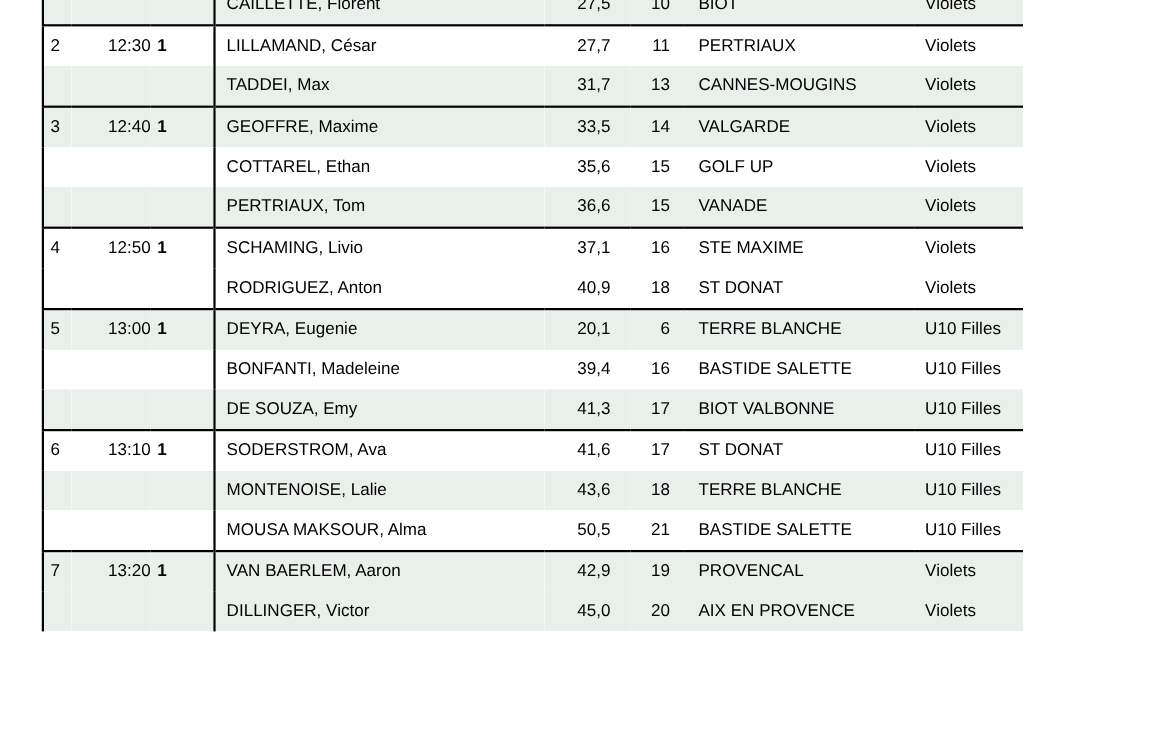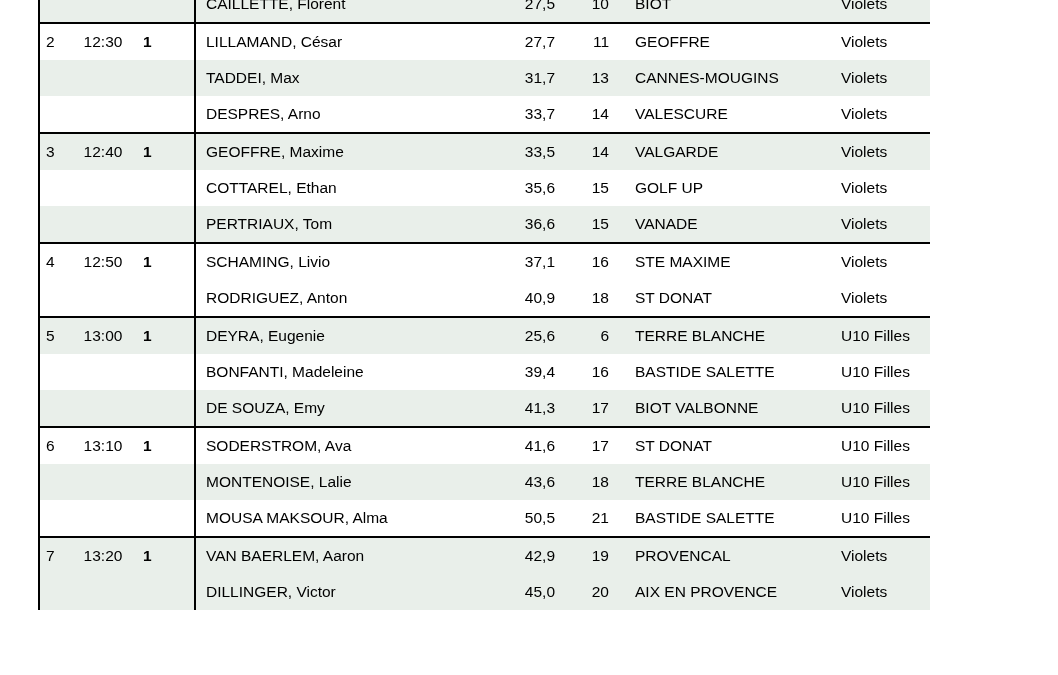--- a/index.html
+++ b/index.html
@@ -50,21 +50,21 @@
   col.c-club    { width: 210px; }
   col.c-cat     { width: 140px; }
   col.c-dot     { width: 50px; }
 
   .cell-no {
     text-align: left;
     padding-left: 6px !important;
     font-size: 15.5px;
   }
   .cell-time {
-    text-align: center;
+    text-align: right;
     padding-left: 4px !important;
   }
   .cell-tee {
     text-align: left;
     padding-left: 6px !important;
     font-weight: bold;
   }
   .cell-name {
     padding-left: 10px !important;
   }
@@ -137,43 +137,32 @@
             <td class="cell-cat">Violets</td>
             <td class="cell-dot br-outer"><span class="dot violet" style="background: rgb(107, 107, 147);"></span></td>
           </tr>
           <tr class="plain">
             <td class="cell-no bl-outer bt-group">2</td>
             <td class="cell-time bt-group">12:30</td>
             <td class="cell-tee bt-group">1</td>
             <td class="cell-name bl-name bt-group">LILLAMAND, César</td>
             <td class="cell-idx bt-group">27,7</td>
             <td class="cell-hcp bt-group">11</td>
-            <td class="cell-club bt-group">GEOFFRE</td>
+            <td class="cell-club bt-group">PERTRIAUX</td>
             <td class="cell-cat bt-group">Violets</td>
             <td class="cell-dot br-outer bt-group"><span class="dot violet" style="background: rgb(107, 107, 147);"></span></td>
           </tr>
           <tr class="shade">
             <td class="cell-no bl-outer"></td>
             <td class="cell-time"></td>
             <td class="cell-tee"></td>
             <td class="cell-name bl-name">TADDEI, Max</td>
             <td class="cell-idx">31,7</td>
             <td class="cell-hcp">13</td>
             <td class="cell-club">CANNES-MOUGINS</td>
-            <td class="cell-cat">Violets</td>
-            <td class="cell-dot br-outer"><span class="dot violet" style="background: rgb(107, 107, 147);"></span></td>
-          </tr>
-          <tr class="plain">
-            <td class="cell-no bl-outer"></td>
-            <td class="cell-time"></td>
-            <td class="cell-tee"></td>
-            <td class="cell-name bl-name">DESPRES, Arno</td>
-            <td class="cell-idx">33,7</td>
-            <td class="cell-hcp">14</td>
-            <td class="cell-club">VALESCURE</td>
             <td class="cell-cat">Violets</td>
             <td class="cell-dot br-outer"><span class="dot violet" style="background: rgb(107, 107, 147);"></span></td>
           </tr>
           <tr class="shade">
             <td class="cell-no bl-outer bt-group">3</td>
             <td class="cell-time bt-group">12:40</td>
             <td class="cell-tee bt-group">1</td>
             <td class="cell-name bl-name bt-group">GEOFFRE, Maxime</td>
             <td class="cell-idx bt-group">33,5</td>
             <td class="cell-hcp bt-group">14</td>
@@ -223,21 +212,21 @@
             <td class="cell-hcp">18</td>
             <td class="cell-club">ST DONAT</td>
             <td class="cell-cat">Violets</td>
             <td class="cell-dot br-outer"><span class="dot violet" style="background: rgb(107, 107, 147);"></span></td>
           </tr>
           <tr class="shade">
             <td class="cell-no bl-outer bt-group">5</td>
             <td class="cell-time bt-group">13:00</td>
             <td class="cell-tee bt-group">1</td>
             <td class="cell-name bl-name bt-group">DEYRA, Eugenie</td>
-            <td class="cell-idx bt-group">25,6</td>
+            <td class="cell-idx bt-group">20,1</td>
             <td class="cell-hcp bt-group">6</td>
             <td class="cell-club bt-group">TERRE BLANCHE</td>
             <td class="cell-cat bt-group">U10 Filles</td>
             <td class="cell-dot br-outer bt-group"><span class="dot pink" style="background: rgb(245, 143, 168);"></span></td>
           </tr>
           <tr class="plain">
             <td class="cell-no bl-outer"></td>
             <td class="cell-time"></td>
             <td class="cell-tee"></td>
             <td class="cell-name bl-name">BONFANTI, Madeleine</td>

